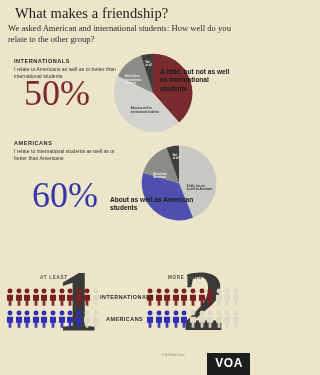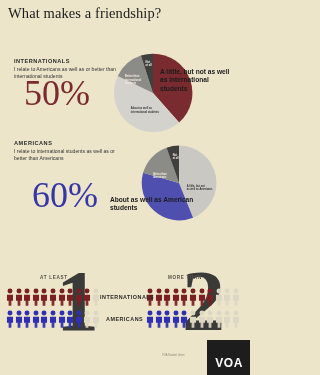--- a/index.html
+++ b/index.html
@@ -8,21 +8,21 @@
     background:#ece5c9;
     font-family:"Liberation Sans", sans-serif;
     position:relative;
   }
   .page{position:relative;width:250px;height:375px;}
 
   
   .title{
     font-family:"Liberation Serif", serif;
     font-size:14.5px;color:#1b1b1b;
-    position:absolute;left:8px;top:5px;letter-spacing:.1px;
+    position:absolute;left:15px;top:5px;letter-spacing:.1px;
   }
   .subtitle{
     font-family:"Liberation Serif", serif;
     font-size:8.6px;color:#2a2a2a;line-height:10.5px;
     position:absolute;left:8px;top:23px;width:228px;
   }
 
   
   .sec-label{
     font-family:"Liberation Sans", sans-serif;
@@ -102,29 +102,30 @@
   
   .credit{
     position:absolute;left:162px;top:354px;
     font-size:2.6px;color:#8d8878;line-height:3.4px;width:46px;
   }
   .voa{
     position:absolute;right:0;bottom:0;
     background:#1d1d1d;color:#fff;
     font-family:"Liberation Sans",sans-serif;
     font-size:12px;font-weight:bold;letter-spacing:.6px;
-    padding:16px 7px 5px 8px;
+    padding:3px 7px 5px 8px;
   }
 </style>
 </head>
 <body>
 
 <div class="page">
 
   <div class="title">What makes a friendship?</div>
+  <div class="subtitle">We asked American and international students: How well do you relate to the other group?</div>
 
   <div id="sec-intl">
     <div class="sec-label">INTERNATIONALS</div>
     <div class="sec-desc">I relate to Americans as well as or better than international students</div>
   </div>
   <div id="intl-num" class="bignum red">50%</div>
 
   <div class="pie-wrap" id="pie1">
     <svg class="pie-svg" viewBox="0 0 100 100">
 

